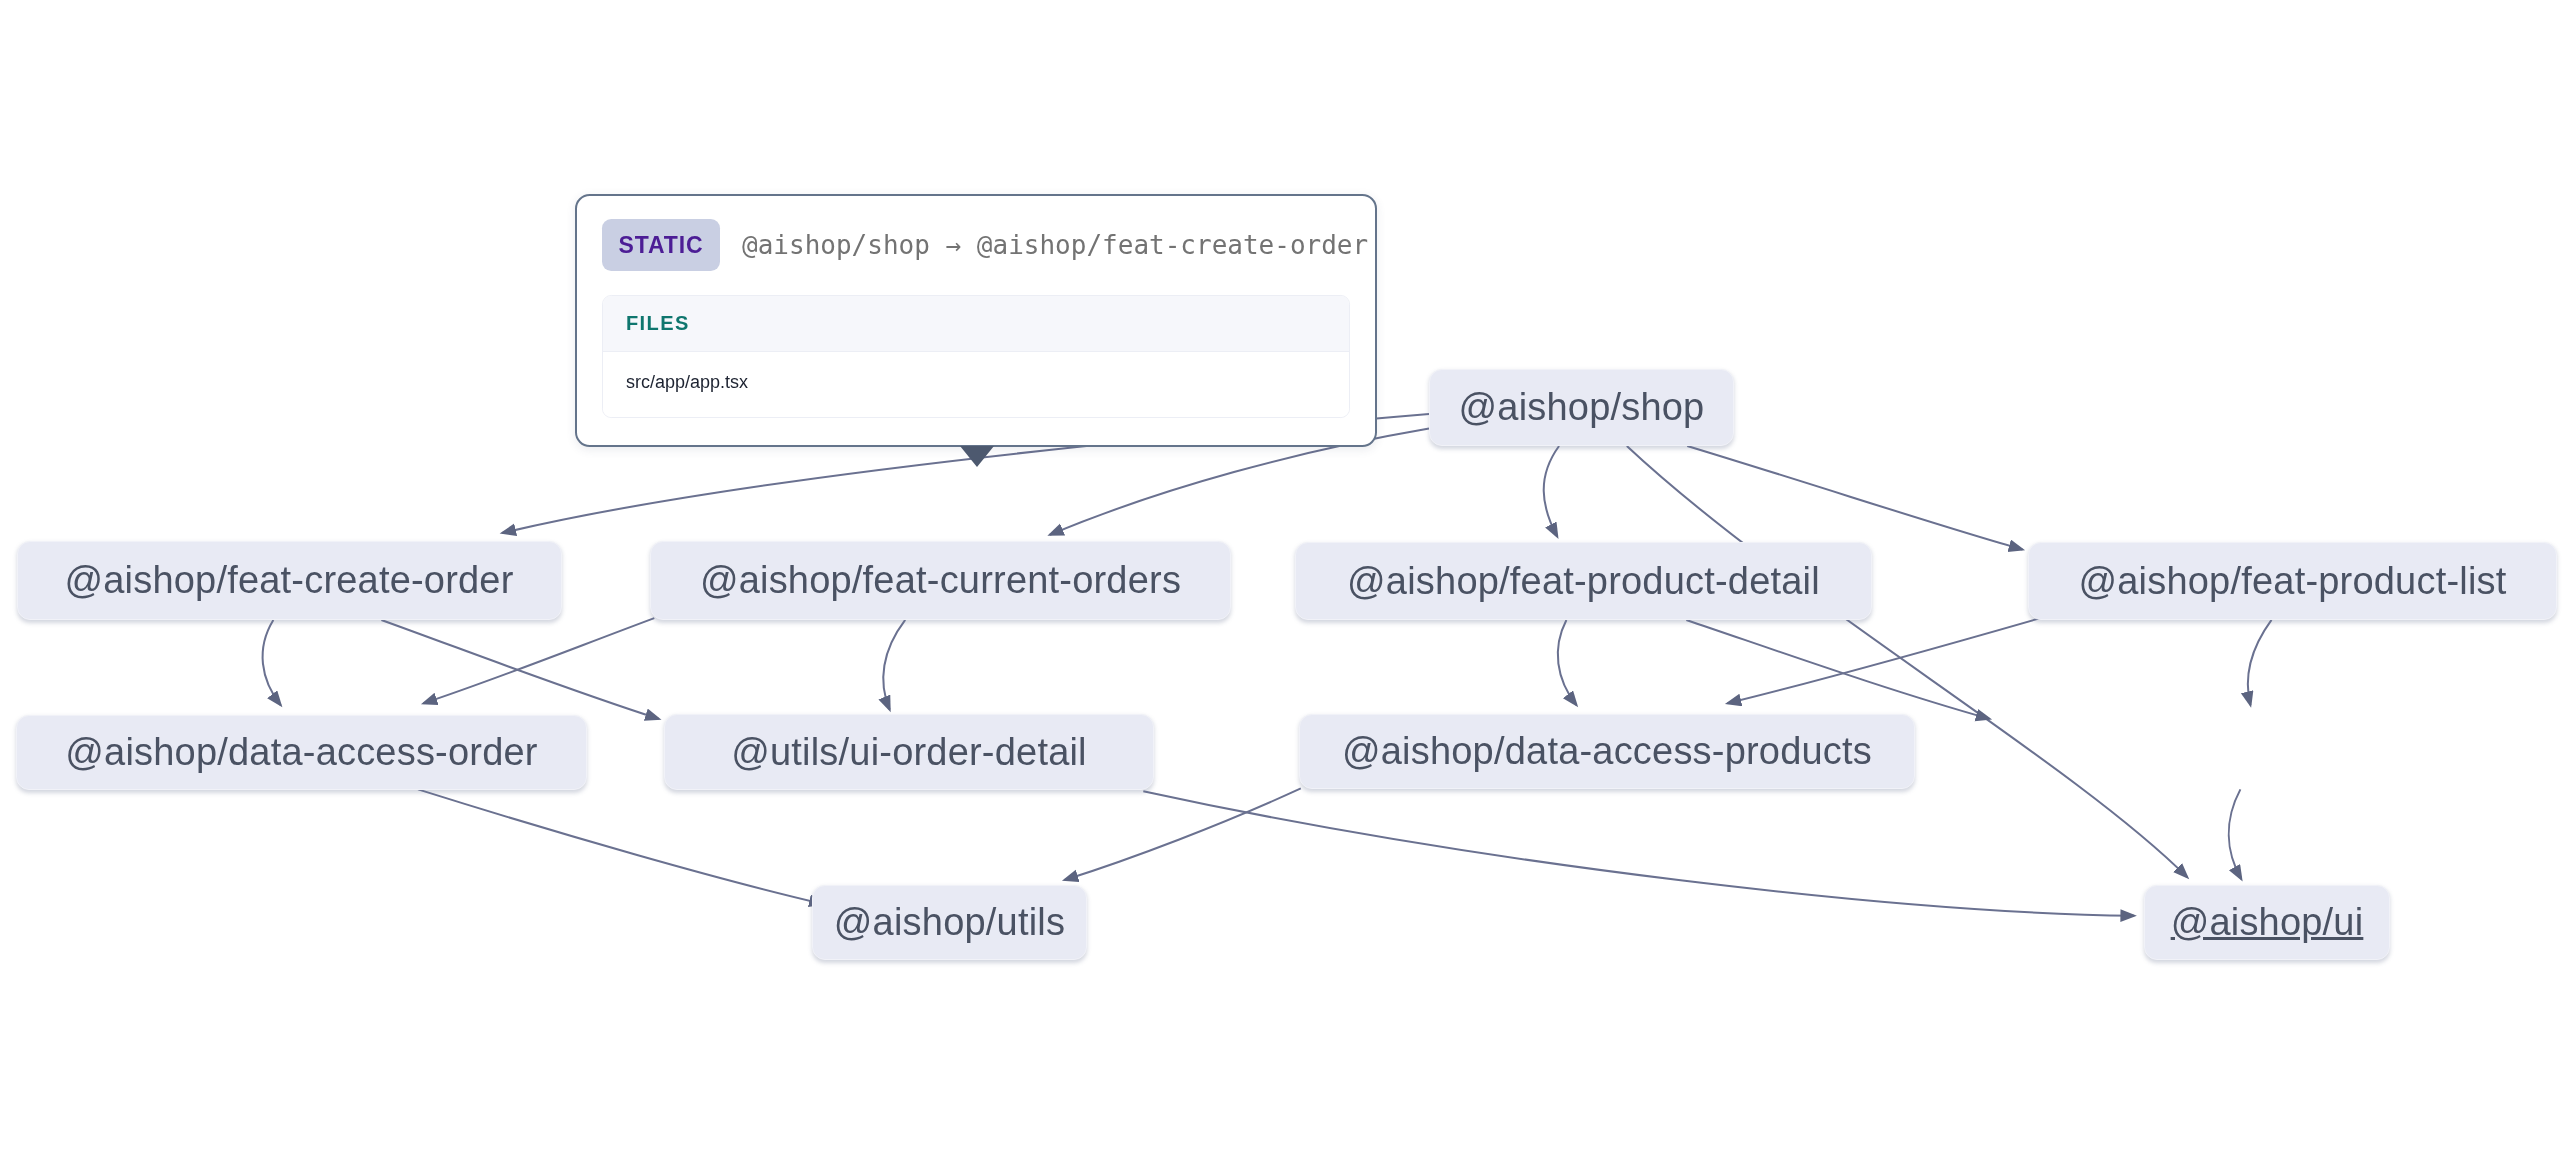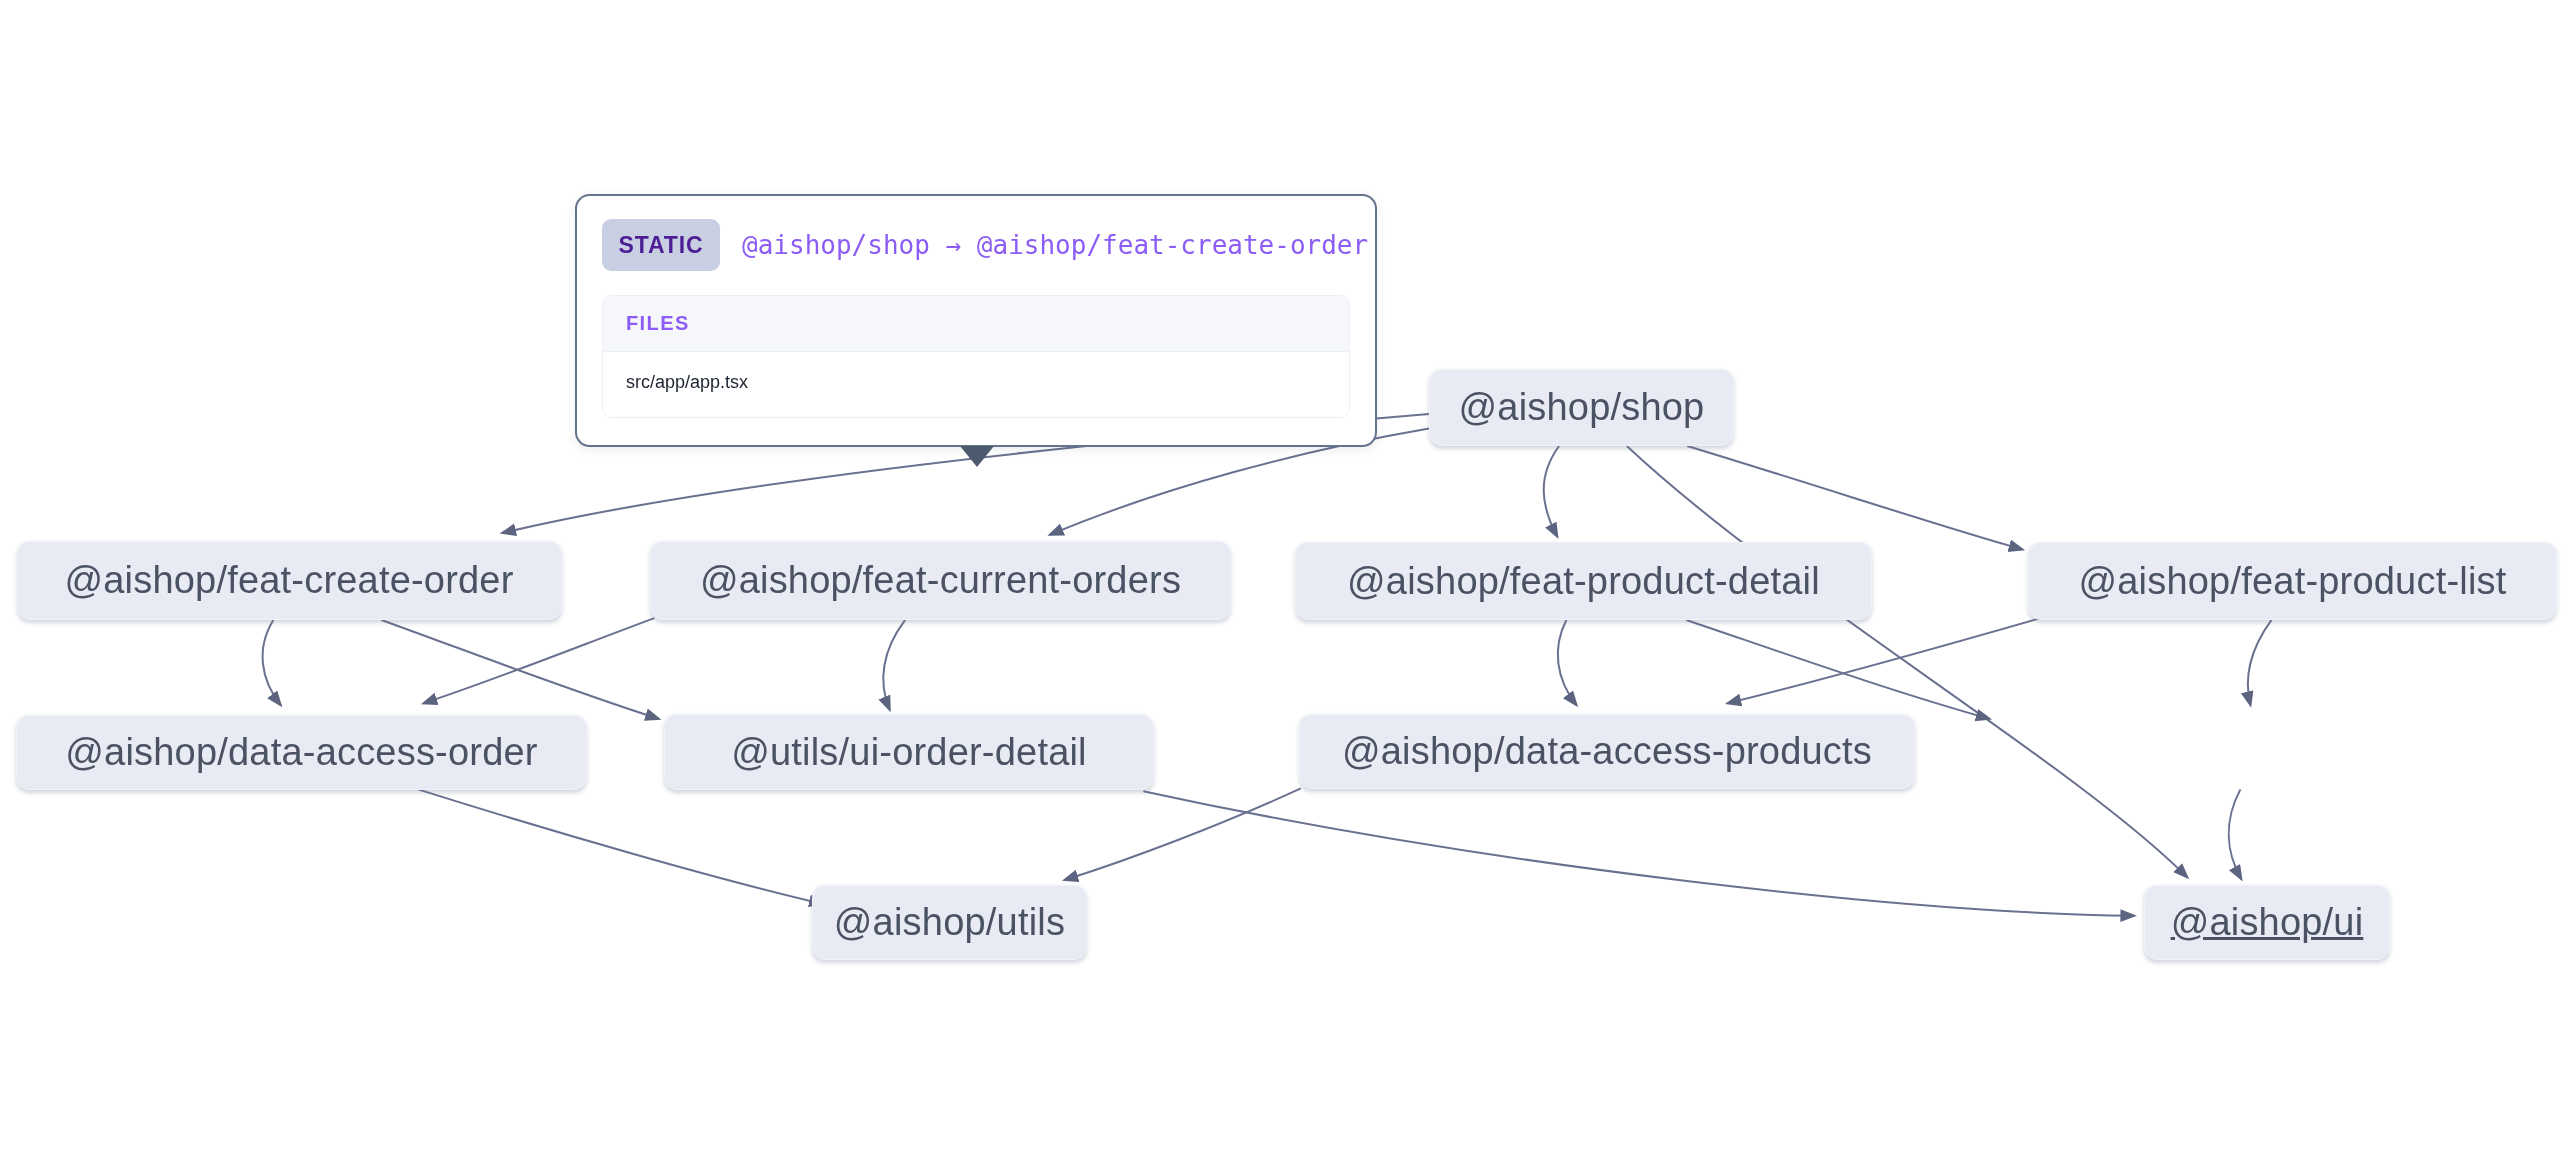--- a/index.html
+++ b/index.html
@@ -57,38 +57,38 @@
     font-weight: bold;
     font-size: 23px;
     letter-spacing: 0.9px;
     padding: 14.7px 16.5px;
     border-radius: 9.2px;
     line-height: 1;
   }
   .edge-title {
     font-family: "DejaVu Sans Mono", monospace;
     font-size: 26px;
-    color: #8b5cf6;
+    color: #737373;
     white-space: nowrap;
   }
   .files-panel {
     margin: 24px 25px 0 25px;
     border: 1.8px solid #eceef5;
     border-radius: 9.2px;
     overflow: hidden;
     background: #ffffff;
   }
   .files-heading {
     background: #f6f7fb;
     border-bottom: 1.8px solid #eceef5;
     padding: 15.6px 23px;
     font-size: 20px;
     font-weight: bold;
     letter-spacing: 1.4px;
-    color: #8b5cf6;
+    color: #0f766e;
   }
   .file-row {
     padding: 20px 23px 24px 23px;
     font-size: 18px;
     color: #1d2331;
     background: #ffffff;
   }
 </style>
 </head>
 <body>

